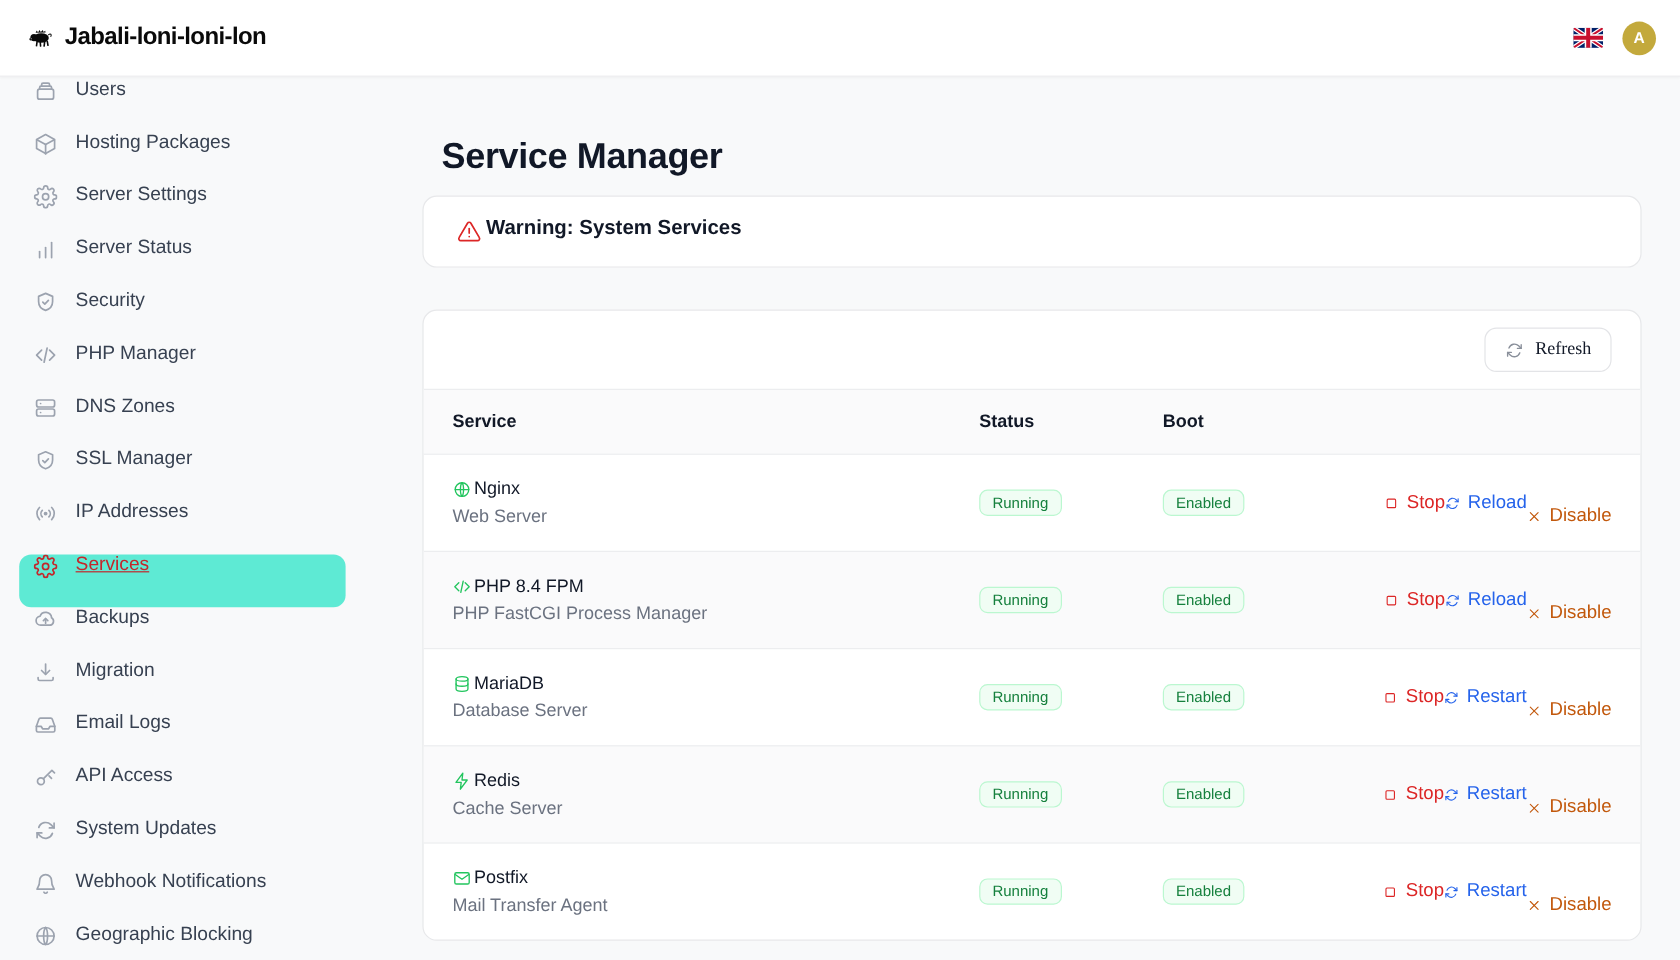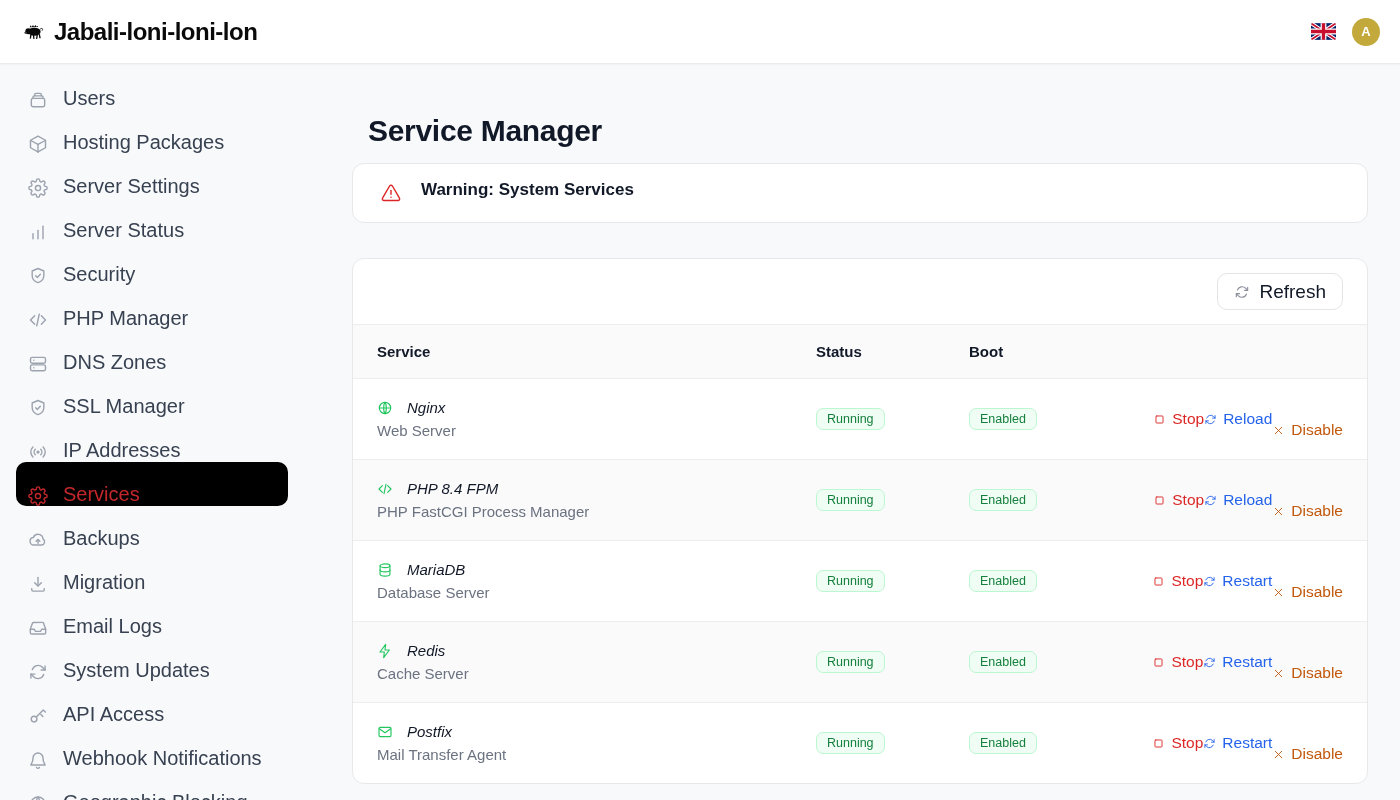--- a/index.html
+++ b/index.html
@@ -18,78 +18,78 @@
     background:#F8F9FA;color:var(--text);
   }
   
   .topbar{
     height:64px;background:#FFFFFF;display:flex;align-items:center;
     justify-content:space-between;padding:0 20px 0 24px;
     border-bottom:1px solid #EBECEE;box-shadow:0 1px 2px rgba(0,0,0,.04);
     position:relative;z-index:5;
   }
   .brand{display:flex;align-items:center;gap:10px;}
-  .brand-title{font-size:24px;font-weight:800;letter-spacing:-.5px;color:#0A0A0A;}
+  .brand-title{font-size:20px;font-weight:800;letter-spacing:-.5px;color:#0A0A0A;}
   .topbar-right{display:flex;align-items:center;gap:16px;}
   .flag{width:25px;height:17px;border-radius:2px;overflow:hidden;display:block;cursor:pointer;}
   .avatar{
     width:28px;height:28px;border-radius:50%;background:var(--avatar-bg);
     color:#fff;font-size:13px;font-weight:700;display:flex;align-items:center;
     justify-content:center;cursor:pointer;
   }
   
   .shell{display:flex;height:736px;}
   .sidebar{width:304px;flex:none;padding:2px 16px 0;}
   .side-item{
-    height:44px;display:flex;align-items:flex-end;gap:15px;
+    height:44px;display:flex;align-items:flex-start;gap:15px;
     padding:0 12px;border-radius:10px;cursor:pointer;
-    color:var(--text-mid);font-size:20px;white-space:nowrap;
+    color:var(--text-mid);font-size:16px;white-space:nowrap;
   }
   .side-item .icon{color:var(--icon-dim);}
-  .side-item.active{background:#000000;color:var(--brand-red);}
+  .side-item.active{background:#5eead4;color:var(--brand-red);text-decoration:underline;}
   .side-item.active .icon{color:var(--brand-red);}
   .main{flex:1;padding:34px 32px 0 48px;min-width:0;}
   .page-title{font-size:30px;font-weight:800;margin:16px;line-height:1.1;letter-spacing:-.3px;}
   
   .icon{display:inline-flex;flex:none;}
   .icon svg{width:20px;height:20px;}
   .icon.sm svg{width:16px;height:16px;}
   .icon.xs svg{width:13px;height:13px;}
   
   .warn-card{
     background:#fff;border:1px solid var(--border);
     border-radius:12px;padding:16px 24px 16px 28px;
-    display:flex;align-items:center;gap:20px;
+    display:flex;align-items:center;gap:4px;
   }
   .warn-icon{color:#DC2626;}
   .warn-title{font-size:17px;font-weight:700;margin:0 0 6px;}
   .warn-body{font-size:15px;line-height:20px;color:var(--text-dim);margin:0;}
   
   .table-card{
     margin-top:35px;background:#fff;border:1px solid var(--border);
     border-radius:12px;overflow:hidden;
   }
   .toolbar{display:flex;justify-content:flex-end;padding:14px 24px;}
   .btn{
     display:inline-flex;align-items:center;gap:9px;background:#fff;
     border:1px solid #E3E4E7;border-radius:10px;padding:0 16px;height:37px;
-    font-size:19px;color:var(--text);font-family:Liberation Sans, sans-serif;cursor:pointer;
+    font-size:15px;color:var(--text);font-family:Liberation Serif, serif;cursor:pointer;
   }
   .btn .icon{color:#8A909B;}
   .thead,.trow{
     display:grid;grid-template-columns:439px 153px 150px 1fr;
     align-items:center;padding-left:24px;
   }
   .thead{
     height:54px;background:#FAFAFB;border-top:1px solid var(--row-border);
     font-size:15px;font-weight:700;
   }
   .trow{height:81px;border-top:1px solid var(--row-border);}
   .trow:nth-child(even){background:#FAFAFB;}
-  .svc-name{display:flex;align-items:center;gap:14px;font-size:15px;font-weight:500;font-style:italic;}
+  .svc-name{display:flex;align-items:center;gap:2px;font-size:15px;font-weight:500;}
   .svc-name .icon{color:#22C55E;}
   .svc-desc{font-size:15px;color:var(--text-dim);margin-top:6px;}
   .badge{
     display:inline-block;padding:3px 10px;font-size:12.5px;
     color:var(--badge-text);background:var(--badge-bg);
     border:1px solid var(--badge-border);border-radius:7px;
   }
   .actions{display:flex;justify-content:flex-end;padding-right:24px;}
   .action{display:inline-flex;align-items:center;gap:6px;font-size:15.5px;cursor:pointer;white-space:nowrap;}
   .action--danger{color:var(--act-stop);}
@@ -259,37 +259,37 @@
           <svg viewBox="0 0 24 24" fill="none" stroke="currentColor" stroke-width="1.7" stroke-linecap="round" stroke-linejoin="round">
             <path d="M2.8 13.5h4.7l1.5 2.5h6l1.5-2.5h4.7"></path>
             <path d="M5.3 6.4 2.8 13.5v4.1A1.6 1.6 0 0 0 4.4 19.2h15.2a1.6 1.6 0 0 0 1.6-1.6v-4.1l-2.5-7.1A1.6 1.6 0 0 0 17.2 5.3H6.8a1.6 1.6 0 0 0-1.5 1.1z"></path>
           </svg>
         </span>
         <span>Email Logs</span>
       </div>
       <div class="side-item">
         <span class="icon">
           <svg viewBox="0 0 24 24" fill="none" stroke="currentColor" stroke-width="1.7" stroke-linecap="round" stroke-linejoin="round">
+            <circle cx="7.3" cy="15.7" r="3.4"></circle>
+            <path d="m9.9 13.1 8.4-8.4 2.6 2.6"></path>
+            <path d="m15.4 10.2 2.5 2.5"></path>
+          </svg>
+        </span>
+        <span>API Access</span>
+      </div>
+      <div class="side-item">
+        <span class="icon">
+          <svg viewBox="0 0 24 24" fill="none" stroke="currentColor" stroke-width="1.7" stroke-linecap="round" stroke-linejoin="round">
             <path d="M20.5 4.8v4.7h-4.7"></path>
             <path d="M3.5 19.2v-4.7h4.7"></path>
             <path d="M5.2 9a7.3 7.3 0 0 1 12.1-2.7l3.2 3.2"></path>
             <path d="m3.5 14.5 3.2 3.2A7.3 7.3 0 0 0 18.8 15"></path>
           </svg>
         </span>
         <span>System Updates</span>
-      </div>
-      <div class="side-item">
-        <span class="icon">
-          <svg viewBox="0 0 24 24" fill="none" stroke="currentColor" stroke-width="1.7" stroke-linecap="round" stroke-linejoin="round">
-            <circle cx="7.3" cy="15.7" r="3.4"></circle>
-            <path d="m9.9 13.1 8.4-8.4 2.6 2.6"></path>
-            <path d="m15.4 10.2 2.5 2.5"></path>
-          </svg>
-        </span>
-        <span>API Access</span>
       </div>
       <div class="side-item">
         <span class="icon">
           <svg viewBox="0 0 24 24" fill="none" stroke="currentColor" stroke-width="1.7" stroke-linecap="round" stroke-linejoin="round">
             <path d="M18 9.5a6 6 0 1 0-12 0c0 6.5-2.5 6.5-2.5 8.5h17c0-2-2.5-2-2.5-8.5z"></path>
             <path d="M10.3 21a1.9 1.9 0 0 0 3.4 0"></path>
           </svg>
         </span>
         <span>Webhook Notifications</span>
       </div>

